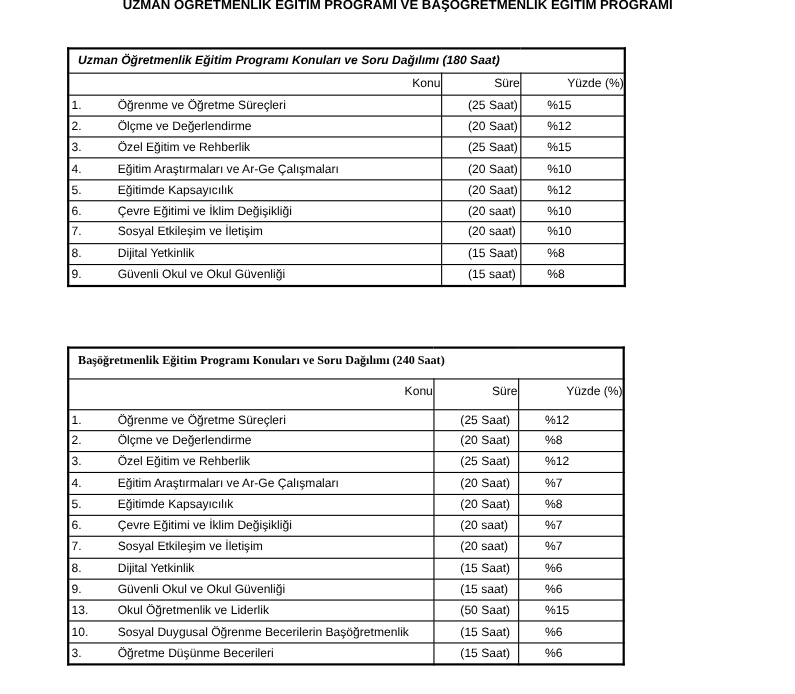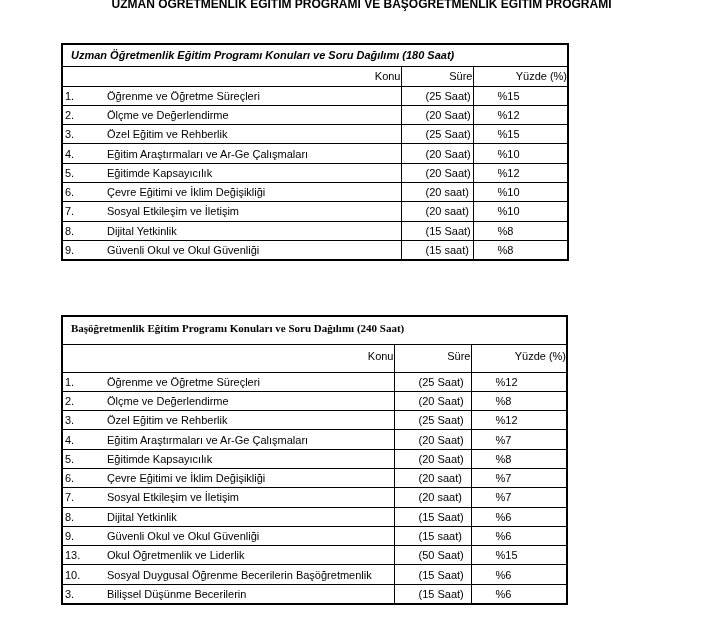--- a/index.html
+++ b/index.html
@@ -186,18 +186,18 @@
       <td class="c-konu"><span class="num">13.</span><span>Okul Öğretmenlik ve Liderlik</span></td>
       <td class="c-sure">(50 Saat)</td>
       <td class="c-yuzde">%15</td>
     </tr>
     <tr class="drow">
       <td class="c-konu"><span class="num">10.</span><span>Sosyal Duygusal Öğrenme Becerilerin Başöğretmenlik</span></td>
       <td class="c-sure">(15 Saat)</td>
       <td class="c-yuzde">%6</td>
     </tr>
     <tr class="drow">
-      <td class="c-konu"><span class="num">3.</span><span>Bilişsel Düşünme Becerilerin</span></td>
+      <td class="c-konu"><span class="num">3.</span><span>Öğretme Düşünme Becerileri</span></td>
       <td class="c-sure">(15 Saat)</td>
       <td class="c-yuzde">%6</td>
     </tr>
   </tbody>
 </table>
 
 </body></html>

